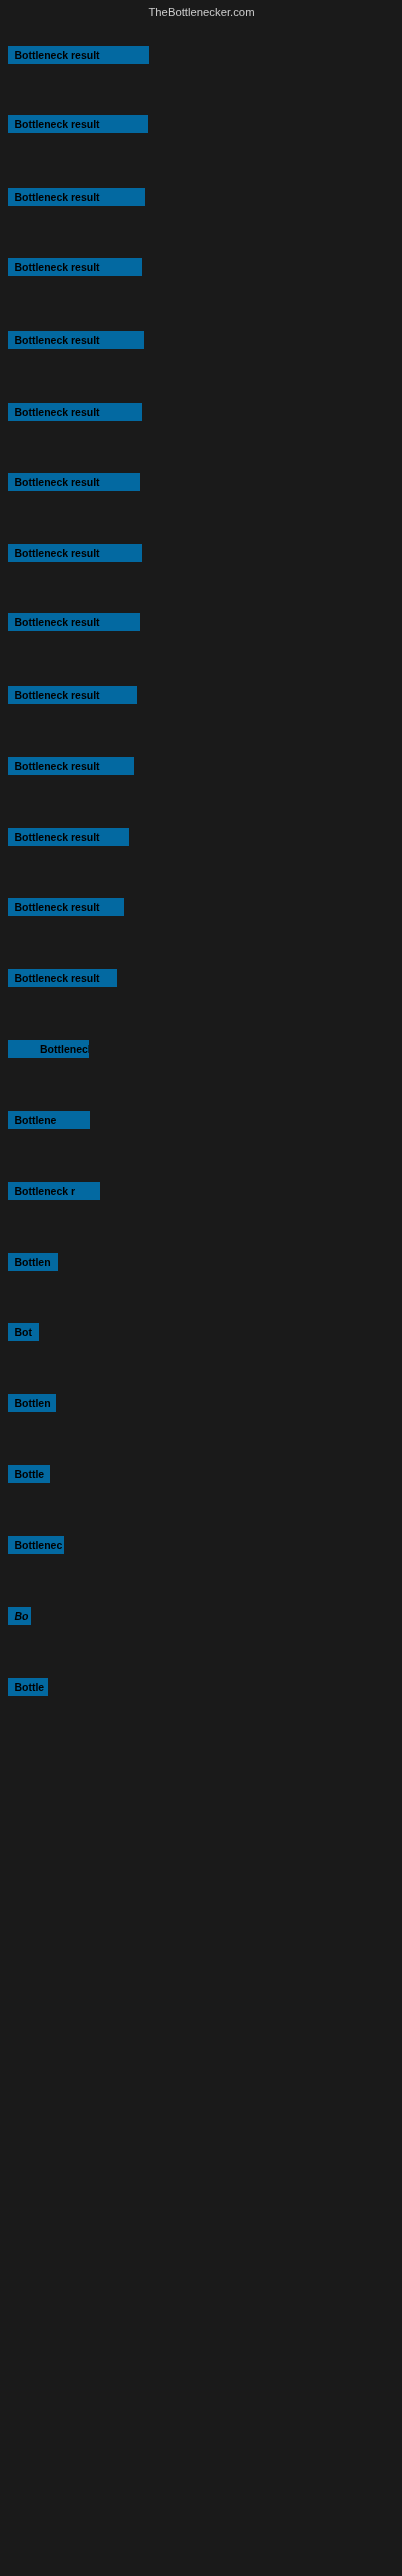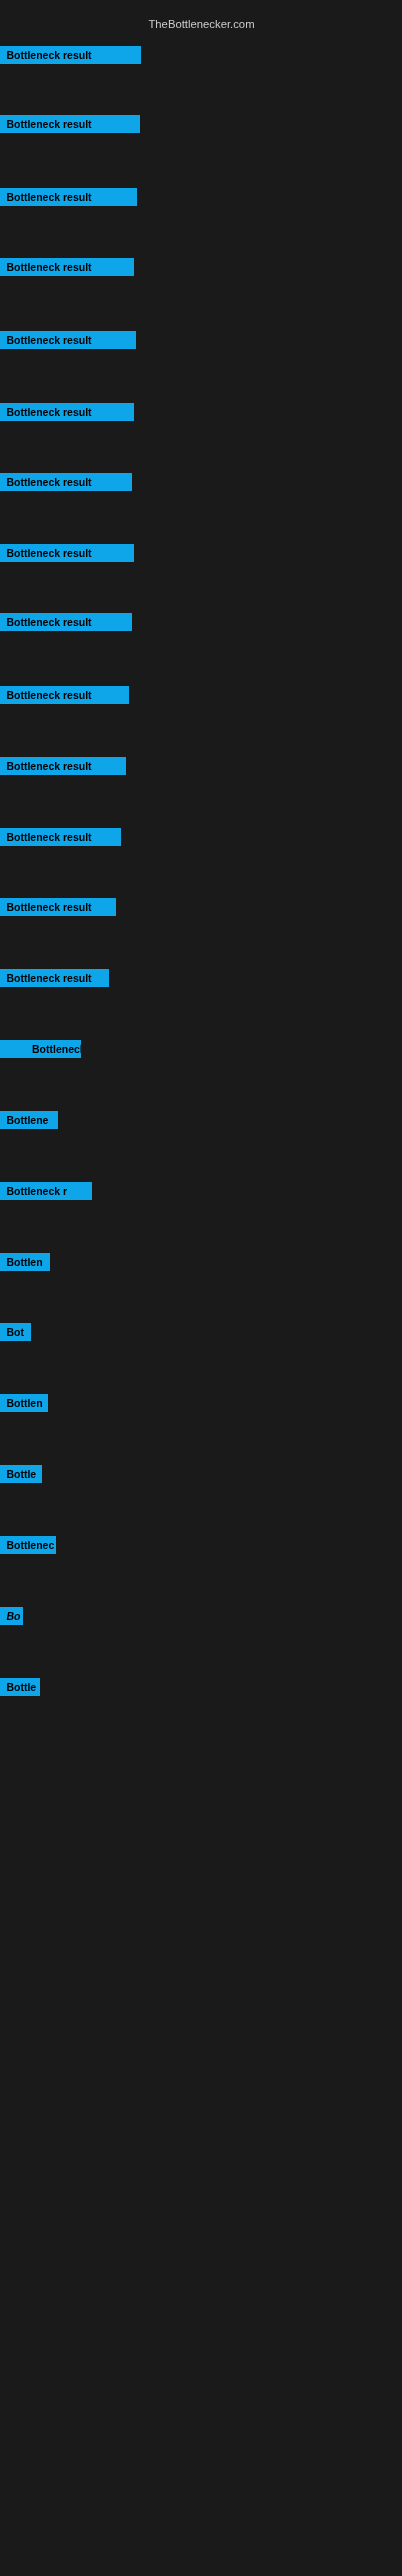--- a/index.html
+++ b/index.html
@@ -14,27 +14,26 @@
       background-color: #1a1a1a;
       font-family: Arial, sans-serif;
       position: relative;
     }
 
     .site-header {
       text-align: center;
       padding: 6.4px 0 9.7px 0;
       color: #cccccc;
       font-size: 11.3px;
-      margin-top: 12px;
     }
 
     .bottleneck-item {
       position: absolute;
-      left: 0;
-      background-color: #0ea5e9;
+      left: 8px;
+      background-color: #0369a1;
       color: #000;
       font-size: 10.5px;
       font-weight: bold;
       padding: 3.2px 6.4px;
       white-space: nowrap;
       overflow: hidden;
     }
   </style>
 </head>
 <body>
@@ -51,21 +50,21 @@
 <div class="bottleneck-item" style="top: 403px; width: 134px;">Bottleneck result</div>
 <div class="bottleneck-item" style="top: 473px; width: 132px;">Bottleneck result</div>
 <div class="bottleneck-item" style="top: 544px; width: 134px;">Bottleneck result</div>
 <div class="bottleneck-item" style="top: 613px; width: 132px;">Bottleneck result</div>
 <div class="bottleneck-item" style="top: 686px; width: 129px;">Bottleneck result</div>
 <div class="bottleneck-item" style="top: 757px; width: 126px;">Bottleneck result</div>
 <div class="bottleneck-item" style="top: 828px; width: 121px;">Bottleneck result</div>
 <div class="bottleneck-item" style="top: 898px; width: 116px;">Bottleneck result</div>
 <div class="bottleneck-item" style="top: 969px; width: 109px;">Bottleneck result</div>
 <div class="bottleneck-item" style="top: 1040px; width: 81px; padding-left: 32px;">Bottleneck re</div>
-<div class="bottleneck-item" style="top: 1111px; width: 58px;">Bottlene</div>
+<div class="bottleneck-item" style="top: 1111px; width: 82px;">Bottlene</div>
 <div class="bottleneck-item" style="top: 1182px; width: 92px;">Bottleneck r</div>
 <div class="bottleneck-item" style="top: 1253px; width: 50px;">Bottlen</div>
 <div class="bottleneck-item" style="top: 1323px; width: 31px;">Bot</div>
 <div class="bottleneck-item" style="top: 1394px; width: 48px;">Bottlen</div>
 <div class="bottleneck-item" style="top: 1465px; width: 42px;">Bottle</div>
 <div class="bottleneck-item" style="top: 1536px; width: 56px;">Bottlenec</div>
 <div class="bottleneck-item" style="top: 1607px; width: 22.5px; font-style: italic;">Bo</div>
 <div class="bottleneck-item" style="top: 1678px; width: 40px;">Bottle</div>
 
 

